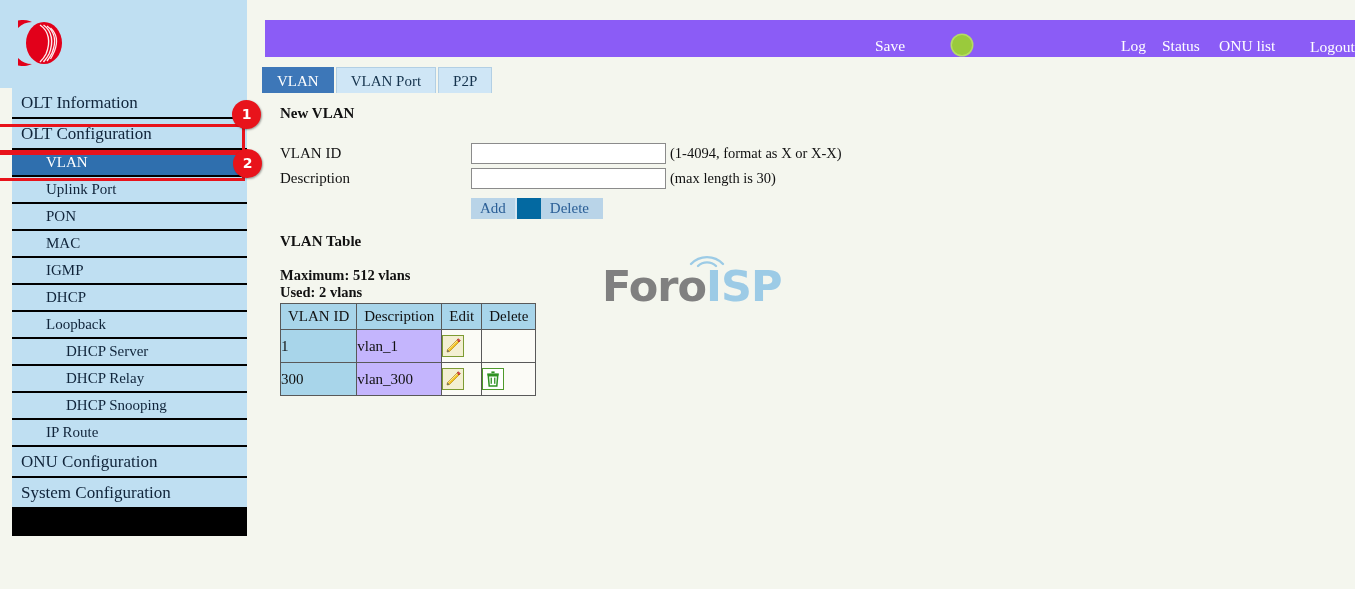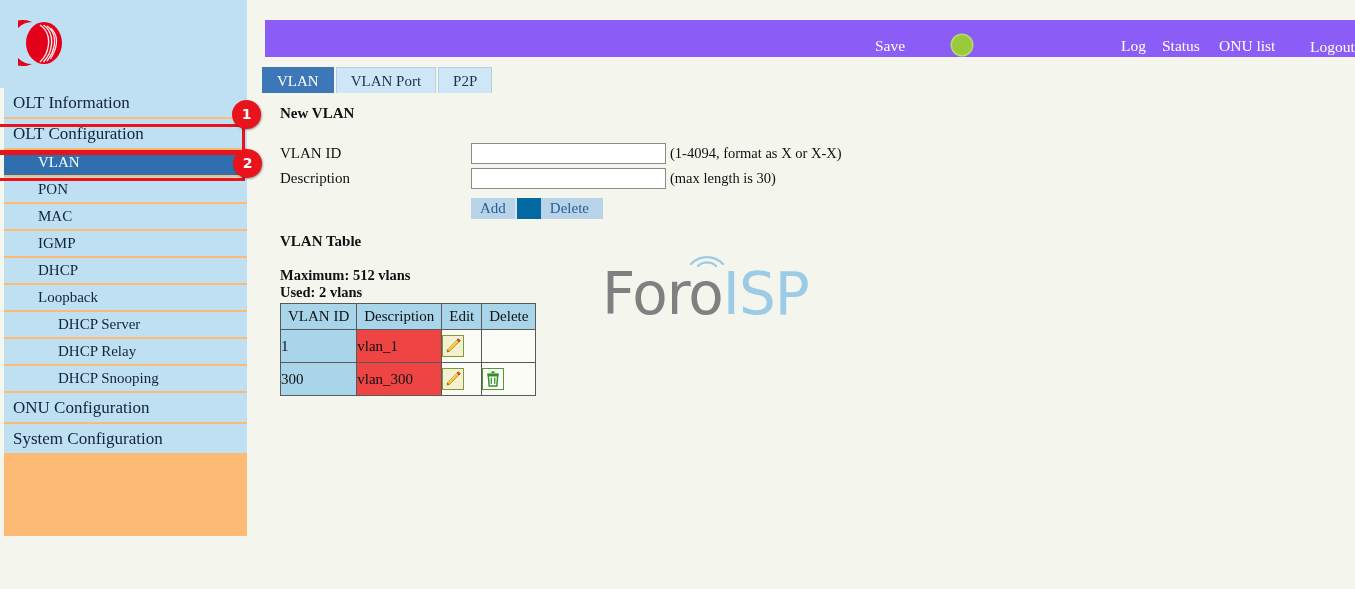--- a/index.html
+++ b/index.html
@@ -69,23 +69,23 @@
     left: 687px; top: 15px;
     width: 20px; height: 20px;
     border-radius: 50%;
     background: #9aca3c;
     box-shadow: 0 0 0 1.5px #b4dc66;
   }
 
   
   #sidebar {
     position: absolute;
-    left: 4px; top: 88px;
+    left: 12px; top: 88px;
     width: 247px; height: 448px;
-    background: #fdba74;
+    background: #000000;
   }
   .nav-item {
     position: relative;
     background: #bfdff2;
     color: #10243a;
     box-sizing: border-box;
     margin-bottom: 2px;
     height: 25px;
     line-height: 25px;
     white-space: nowrap;
@@ -268,21 +268,21 @@
     padding: 0 7px;
     white-space: nowrap;
   }
   .cell-id {
     background: #a8d5ea;
     height: 32px;
     padding: 0 7px;
     width: 60px;
   }
   .cell-desc {
-    background: #ef4444;
+    background: #c4b5fd;
     height: 32px;
     padding: 0 7px;
     width: 66px;
   }
   .cell-icon {
     background: #fbfbf6;
     width: 31px;
     height: 32px;
     text-align: center;
     vertical-align: middle;
@@ -306,22 +306,22 @@
     background: #ffffff;
     position: relative;
     vertical-align: middle;
   }
 
   
   #watermark {
     position: absolute;
     left: 355px; top: 208px;
     font-family: "DejaVu Sans", sans-serif;
-    font-weight: normal;
-    font-size: 58px;
+    font-weight: bold;
+    font-size: 43px;
     letter-spacing: -1px;
     line-height: 1;
     white-space: nowrap;
     user-select: none;
   }
   #wm-foro { color: #808080; }
   #wm-isp  { color: #9ccbe6; }
   #wm-waves {
     position: absolute;
     left: 84px; top: -18px;
@@ -359,20 +359,23 @@
   <div class="nav-item lvl0">
     <span>OLT Information</span>
   </div>
   <div class="nav-item lvl0">
     <span>OLT Configuration</span>
   </div>
   <div class="nav-item lvl1 active">
     <span>VLAN</span>
   </div>
   <div class="nav-item lvl1">
+    <span>Uplink Port</span>
+  </div>
+  <div class="nav-item lvl1">
     <span>PON</span>
   </div>
   <div class="nav-item lvl1">
     <span>MAC</span>
   </div>
   <div class="nav-item lvl1">
     <span>IGMP</span>
   </div>
   <div class="nav-item lvl1">
     <span>DHCP</span>
@@ -381,20 +384,23 @@
     <span>Loopback</span>
   </div>
   <div class="nav-item lvl2">
     <span>DHCP Server</span>
   </div>
   <div class="nav-item lvl2">
     <span>DHCP Relay</span>
   </div>
   <div class="nav-item lvl2">
     <span>DHCP Snooping</span>
+  </div>
+  <div class="nav-item lvl1">
+    <span>IP Route</span>
   </div>
   <div class="nav-item lvl0">
     <span>ONU Configuration</span>
   </div>
   <div class="nav-item lvl0">
     <span>System Configuration</span>
   </div>
 </div>
 
 <div class="anno-box" id="anno-box-1"></div>

